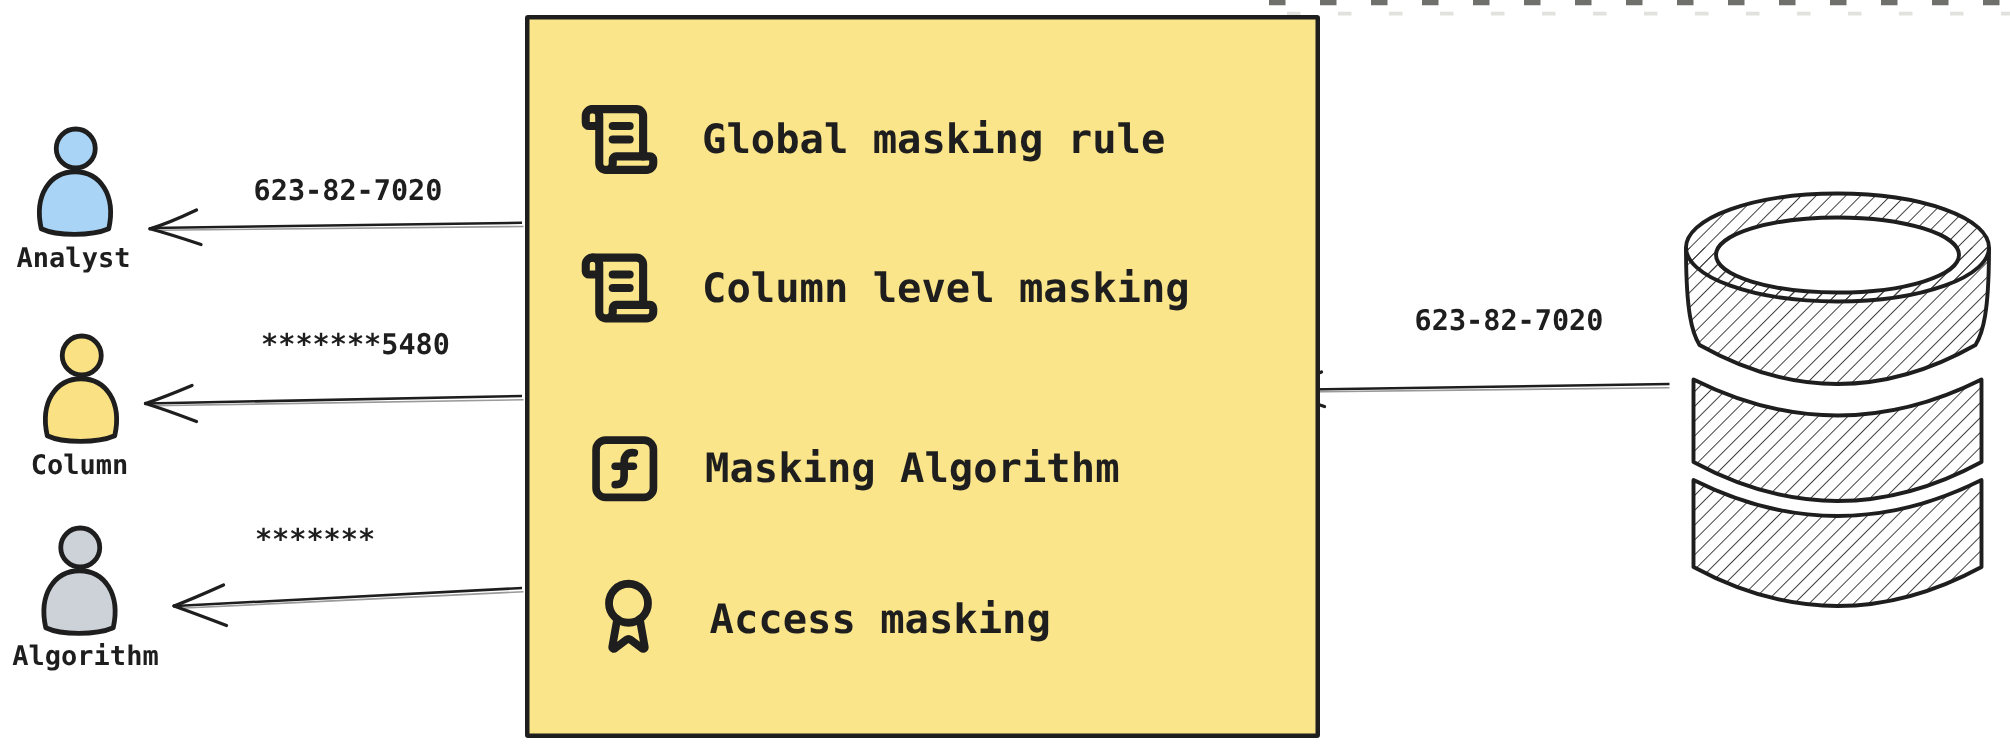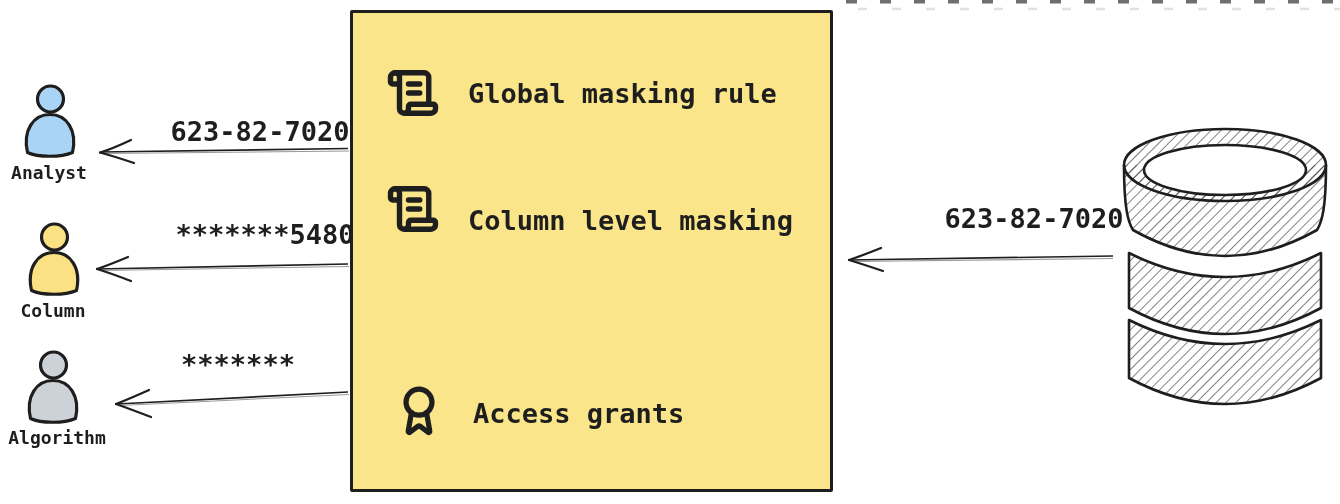--- a/index.html
+++ b/index.html
@@ -6,29 +6,29 @@
   .stage{
     position:relative;width:1340px;height:504px;background:#ffffff;overflow:hidden;
     font-family:"DejaVu Sans Mono","Liberation Mono",monospace;color:#1e1e1e;
   }
   .overlay{position:absolute;left:0;top:0;}
   .shaft{stroke:#1e1e1e;stroke-width:1.7;fill:none;}
   .shaft2{stroke:#9a9a9a;stroke-width:1.1;fill:none;}
   .barb{stroke:#1e1e1e;stroke-width:2.2;fill:none;stroke-linecap:round;}
   .value-label{
     position:absolute;transform:translateX(-50%);white-space:nowrap;
-    font-size:27px;font-weight:600;letter-spacing:0;margin-left:28px;
+    font-size:19px;font-weight:600;letter-spacing:0;
   }
   .persona{position:absolute;}
   .persona-label{
     position:absolute;transform:translateX(-50%);white-space:nowrap;
     font-size:18px;font-weight:700;
   }
   .masking-box{
-    position:absolute;left:350px;top:10px;width:483px;height:482px;
+    position:absolute;left:350px;top:10px;width:530px;height:482px;
     border:3px solid #1e1e1e;border-radius:2px;box-sizing:border-box;
   }
   .box-row{position:absolute;left:33px;display:flex;align-items:center;gap:28px;height:58px;}
   .box-icon{display:flex;align-items:center;}
   .box-icon svg{display:block;}
   .box-label{font-size:27px;font-weight:600;white-space:nowrap;}
 </style>
 </head>
 <body>
 
@@ -119,37 +119,47 @@
         <svg width="54" height="54" viewBox="0 0 24 24" fill="none" stroke="#1e1e1e" stroke-width="2.4" stroke-linecap="round" stroke-linejoin="round">
           <path d="M15 12h-5"></path>
             <path d="M15 8h-5"></path>
           <path d="M19 17V5a2 2 0 0 0-2-2H4"></path>
           <path d="M8 21h12a2 2 0 0 0 2-2v-1a1 1 0 0 0-1-1H11a1 1 0 0 0-1 1v1a2 2 0 1 1-4 0V5a2 2 0 1 0-4 0v2a1 1 0 0 0 1 1h3"></path>
         </svg>
       </span>
       <span class="box-label">Global masking rule</span>
     </div>
 
-    <div class="box-row" style="top:165px;align-items:flex-end;">
+    <div class="box-row" style="top:150px;">
       <span class="box-icon">
         <svg width="54" height="54" viewBox="0 0 24 24" fill="none" stroke="#1e1e1e" stroke-width="2.4" stroke-linecap="round" stroke-linejoin="round">
           <path d="M15 12h-5"></path>
             <path d="M15 8h-5"></path>
           <path d="M19 17V5a2 2 0 0 0-2-2H4"></path>
           <path d="M8 21h12a2 2 0 0 0 2-2v-1a1 1 0 0 0-1-1H11a1 1 0 0 0-1 1v1a2 2 0 1 1-4 0V5a2 2 0 1 0-4 0v2a1 1 0 0 0 1 1h3"></path>
         </svg>
       </span>
       <span class="box-label">Column level masking</span>
     </div>
 
+    <div class="box-row" style="top:270px;left:38px;">
+      <span class="box-icon">
+        <svg width="51" height="51" viewBox="0 0 24 24" fill="none" stroke="#1e1e1e" stroke-width="2.4" stroke-linecap="round" stroke-linejoin="round">
+          <rect x="3" y="3" width="18" height="18" rx="3"></rect>
+          <path d="M9 17c2 0 2.8-1 2.8-2.8V10c0-2 1-3.3 3.2-3"></path>
+          <path d="M9 11.2h5.7"></path>
+        </svg>
+      </span>
+      <span class="box-label">Masking Algorithm</span>
+    </div>
 
     <div class="box-row" style="top:371px;left:40px;">
       <span class="box-icon">
         <svg width="52" height="60" viewBox="0 0 24 26" fill="none" stroke="#1e1e1e" stroke-width="2.4" stroke-linecap="round" stroke-linejoin="round">
           <circle cx="12" cy="8" r="6"></circle>
           <path d="m15.477 12.89 1.515 8.526a.5.5 0 0 1-.81.47l-3.58-2.687a1 1 0 0 0-1.197 0l-3.586 2.686a.5.5 0 0 1-.81-.469l1.514-8.526"></path>
         </svg>
       </span>
-      <span class="box-label">Access grants</span>
+      <span class="box-label">Access masking</span>
     </div>
 
   </div>
 </div>
 
 </body></html>

